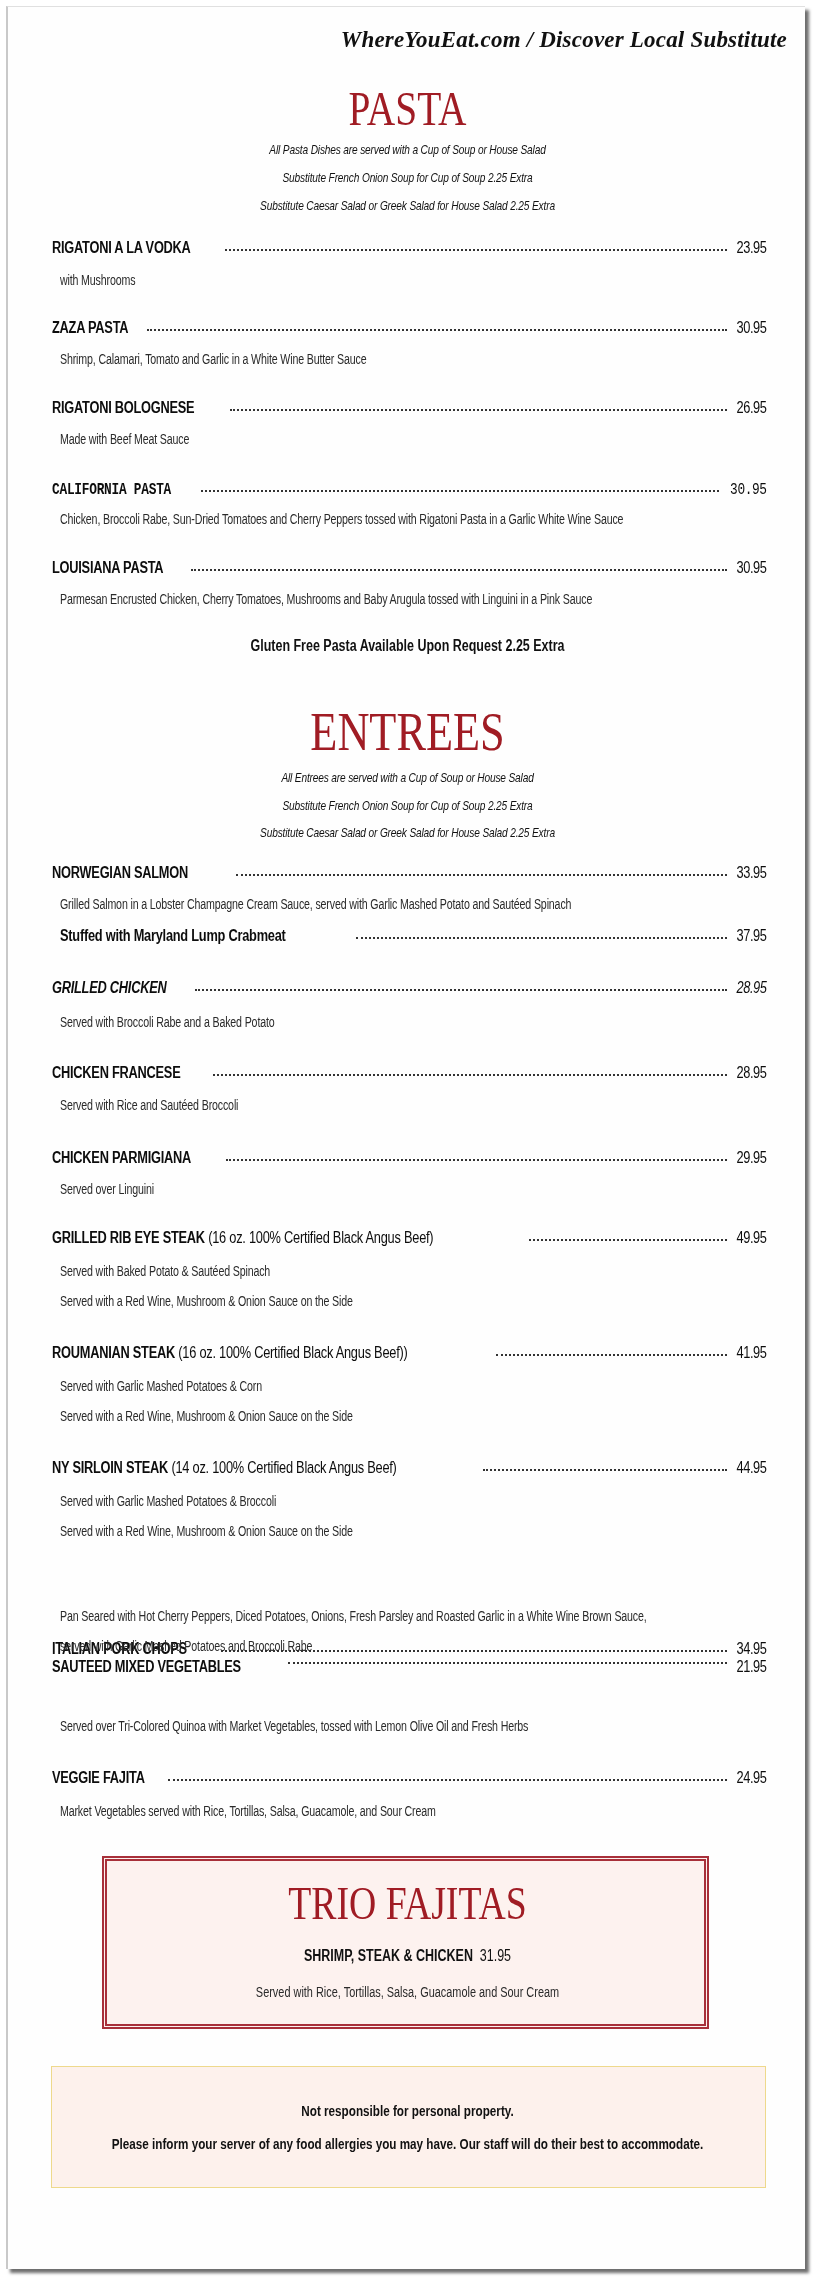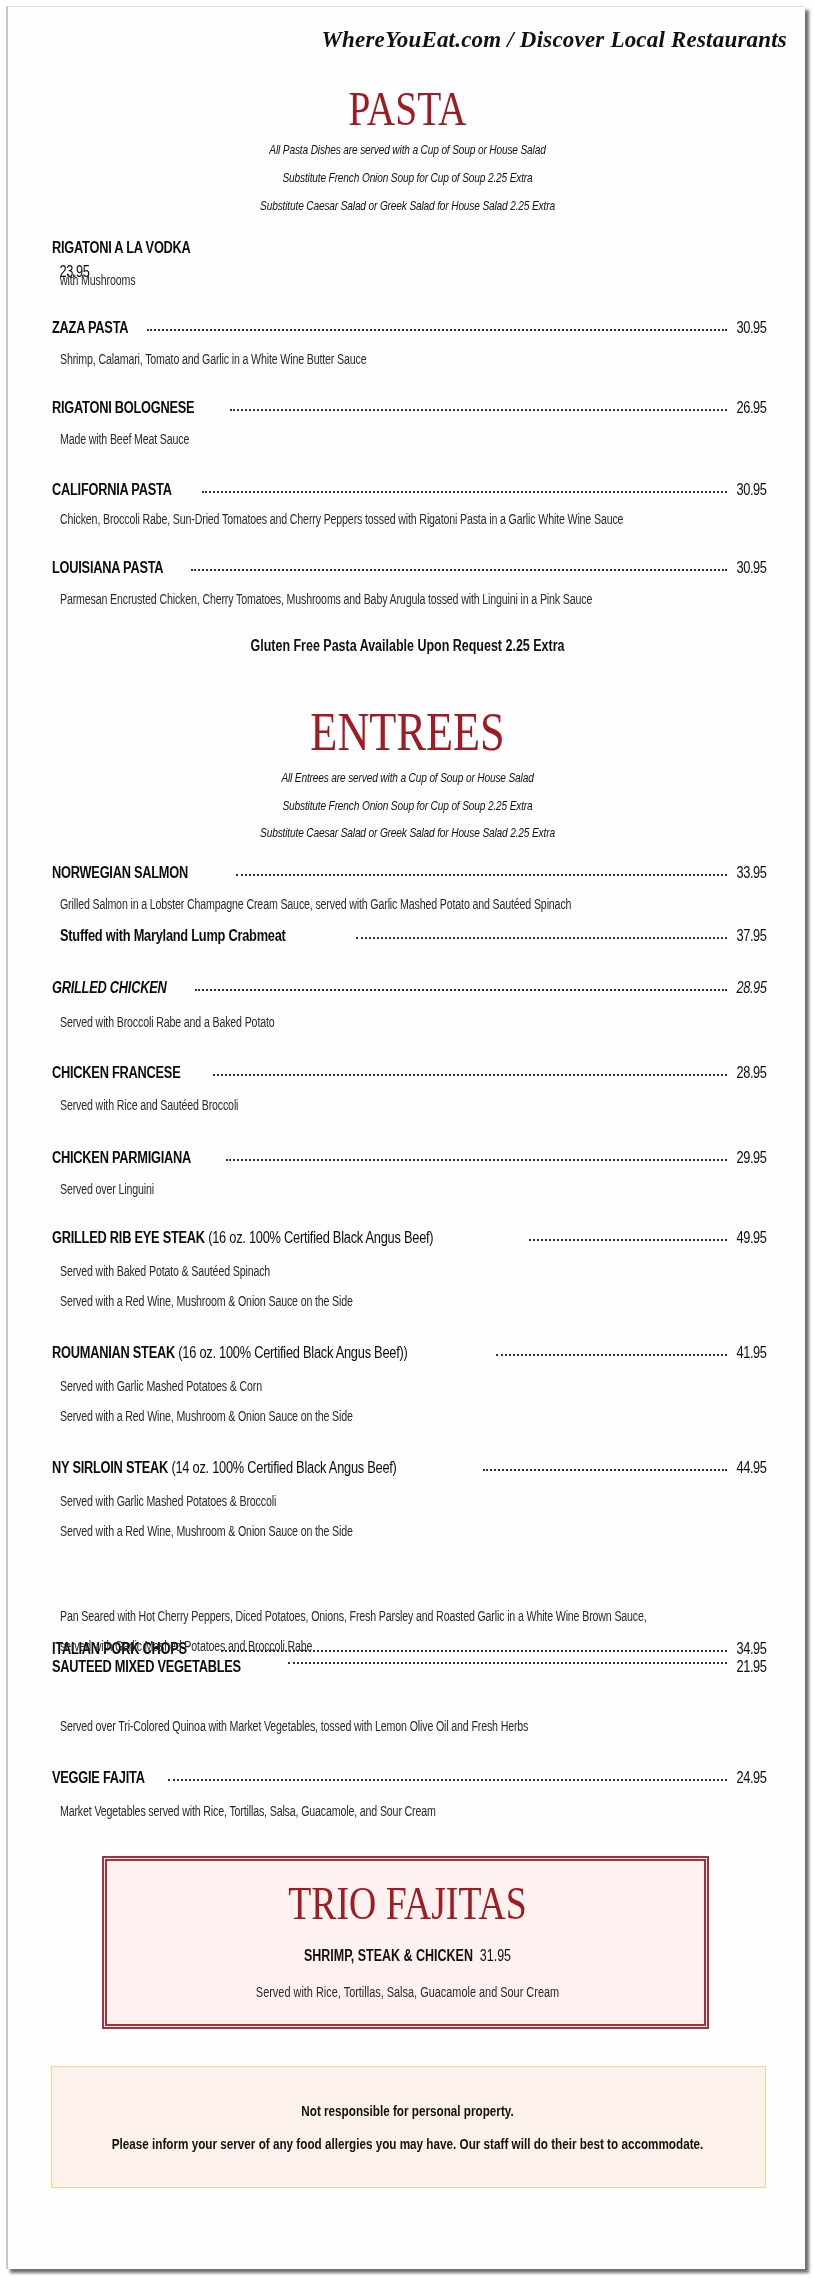--- a/index.html
+++ b/index.html
@@ -60,49 +60,49 @@
   .disclaimer-box {
     position: absolute; left: 51px; top: 2066px; width: 715px; height: 122px;
     background: #fdf1ec; border: 1px solid #eed98c; box-sizing: border-box;
   }
 </style>
 </head>
 <body>
 
 <div class="page"></div>
 
-<div class="site-header">WhereYouEat.com / Discover Local Restaurants</div>
+<div class="site-header">WhereYouEat.com / Discover Local Substitute</div>
 
 <div class="section-title" style="top:84px;font-size:48px;line-height:50px;">PASTA</div>
 <div class="sub" style="top:142px;">All Pasta Dishes are served with a Cup of Soup or House Salad</div>
 <div class="sub" style="top:170px;">Substitute French Onion Soup for Cup of Soup 2.25 Extra</div>
 <div class="sub" style="top:198px;">Substitute Caesar Salad or Greek Salad for House Salad 2.25 Extra</div>
 
-<div class="item-row" style="top:239px;flex-direction:column;">
+<div class="item-row" style="top:239px;">
   <span class="item-name">RIGATONI A LA VODKA</span>
   <span class="leader"></span>
   <span class="price">23.95</span>
 </div>
 <div class="desc" style="top:272px;">with Mushrooms</div>
 
 <div class="item-row" style="top:319px;">
   <span class="item-name">ZAZA PASTA</span>
   <span class="leader"></span>
   <span class="price">30.95</span>
 </div>
 <div class="desc" style="top:351px;">Shrimp, Calamari, Tomato and Garlic in a White Wine Butter Sauce</div>
 
 <div class="item-row" style="top:399px;">
   <span class="item-name">RIGATONI BOLOGNESE</span>
   <span class="leader"></span>
   <span class="price">26.95</span>
 </div>
 <div class="desc" style="top:431px;">Made with Beef Meat Sauce</div>
 
-<div class="item-row" style="top:481px;">
+<div class="item-row" style="top:481px;font-family:Liberation Mono, monospace;">
   <span class="item-name">CALIFORNIA PASTA</span>
   <span class="leader"></span>
   <span class="price">30.95</span>
 </div>
 <div class="desc" style="top:511px;">Chicken, Broccoli Rabe, Sun-Dried Tomatoes and Cherry Peppers tossed with Rigatoni Pasta in a Garlic White Wine Sauce</div>
 
 <div class="item-row" style="top:559px;">
   <span class="item-name">LOUISIANA PASTA</span>
   <span class="leader"></span>
   <span class="price">30.95</span>

